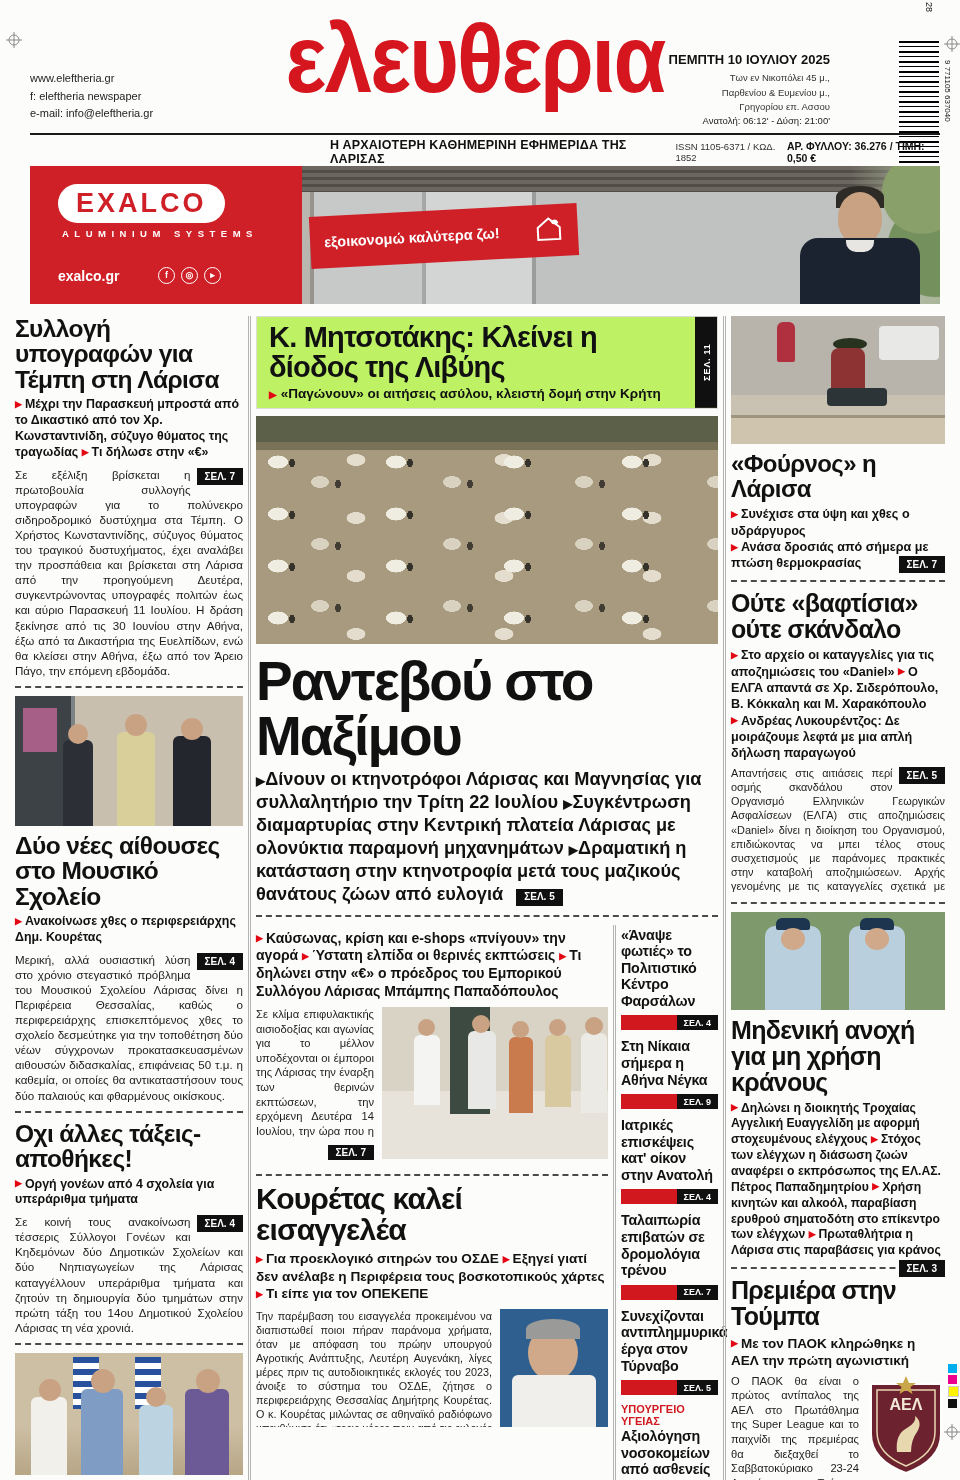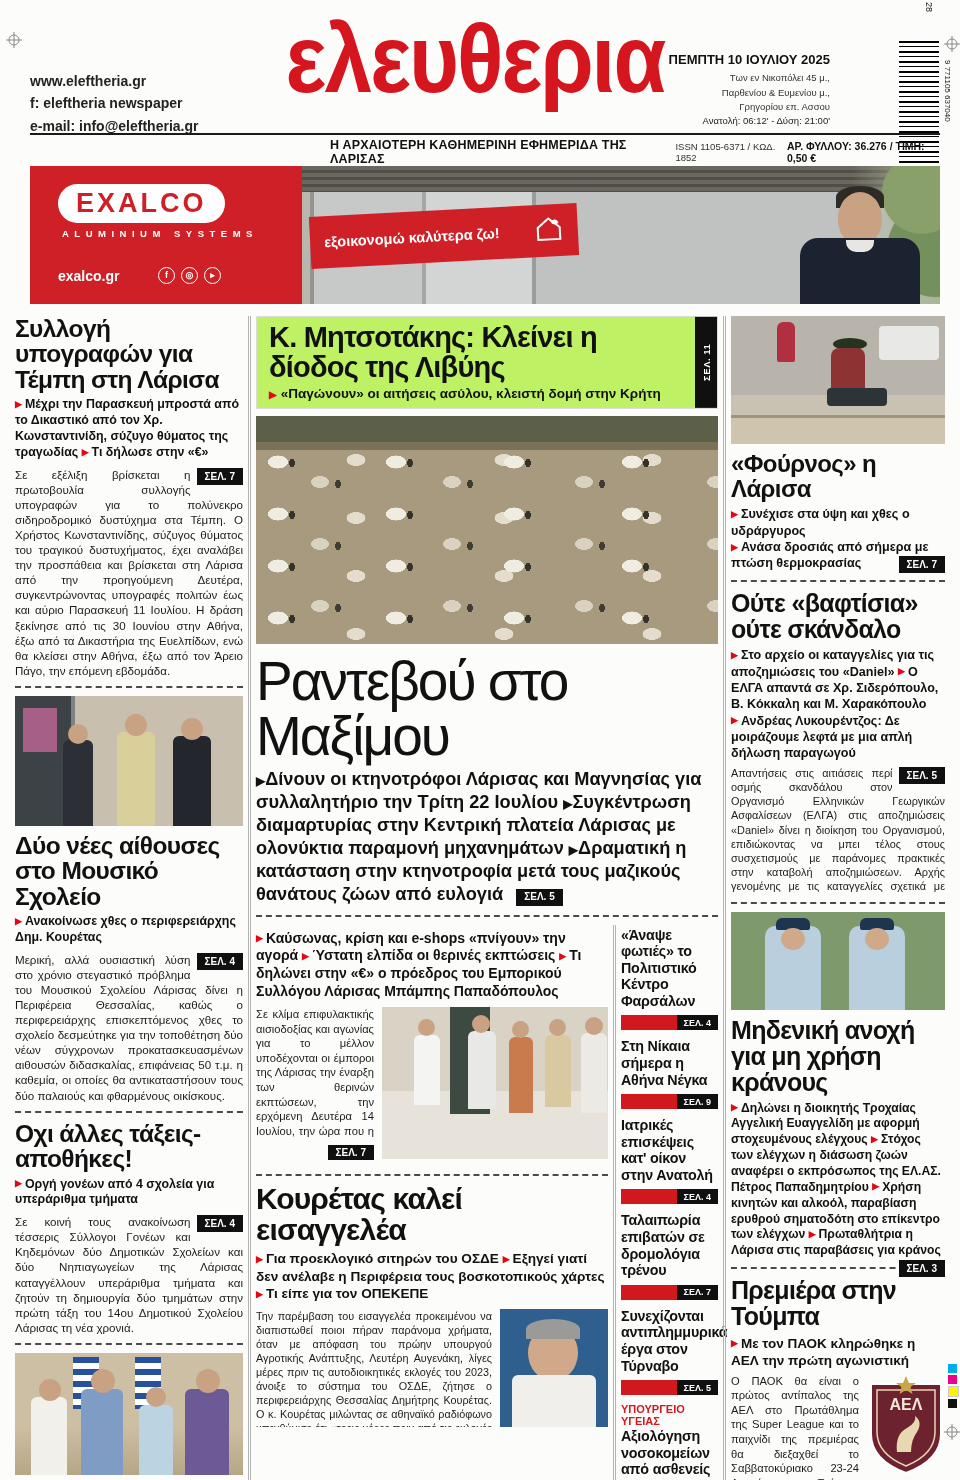--- a/index.html
+++ b/index.html
@@ -1,20 +1,20 @@
 <!DOCTYPE html>
 <html><head>
 <meta charset="utf-8">
 <style>
   html,body{margin:0;padding:0;background:#e9e9e9;font-family:"Liberation Sans",sans-serif;color:#111;}
   .page{position:relative;width:960px;height:1480px;margin:0 auto;background:#fcfcfa;overflow:hidden;}
 
   
   .hdr{position:relative;height:136px;}
-  .contact{position:absolute;left:30px;top:70px;font-size:14px;line-height:1.6;color:#222;font-weight:bold;}
+  .contact{position:absolute;left:30px;top:70px;font-size:11px;line-height:1.6;color:#222;}
   .logo{position:absolute;left:235px;top:4px;width:480px;text-align:center;
         font-size:86px;font-weight:900;color:#d6161f;letter-spacing:-2px;
         transform:scaleY(1.12);transform-origin:top;white-space:nowrap;}
   .dateblock{position:absolute;right:130px;top:52px;width:230px;text-align:right;}
   .dateblock .d1{font-size:13px;font-weight:800;margin-bottom:4px;}
   .dateblock .saints{font-size:9.5px;color:#333;line-height:1.55;}
   .dateblock .sun{font-size:9.5px;color:#222;}
   .barcode{position:absolute;right:20px;top:40px;width:40px;height:210px;
      background:repeating-linear-gradient(180deg,#000 0 2px,#fff 2px 5px,#000 5px 6px,#fff 6px 10px);
      border:1px solid #fff;}
@@ -93,21 +93,21 @@
   .ph-sheep{height:228px;margin-top:7px;
      background:linear-gradient(180deg,#5d6048 0 26px,#7a7258 26px 34px,#a89a7e 34px 100%);}
   .flock{position:absolute;left:0;right:0;top:30px;bottom:0;
      background-image:
        radial-gradient(ellipse 17px 11px at 22px 16px,#efece1 58%,rgba(0,0,0,0) 60%),
        radial-gradient(ellipse 15px 10px at 64px 36px,#d9d2c1 58%,rgba(0,0,0,0) 60%),
        radial-gradient(ellipse 5px 7px at 36px 17px,#35322b 58%,rgba(0,0,0,0) 60%),
        radial-gradient(ellipse 16px 10px at 100px 14px,#e4ddcd 58%,rgba(0,0,0,0) 60%),
        radial-gradient(ellipse 5px 7px at 82px 38px,#403c33 58%,rgba(0,0,0,0) 60%);
      background-size:118px 52px,132px 62px,118px 52px,148px 58px,132px 62px;}
-  .headline{font-size:55px;font-weight:400;letter-spacing:-2px;line-height:1.0;margin:10px 0 4px;}
+  .headline{font-size:55px;font-weight:700;letter-spacing:-2px;line-height:1.0;margin:10px 0 4px;}
   .maindeck{font-size:18.2px;font-weight:700;line-height:1.27;}
   .maindeck .arr{font-size:12px;}
   .center-row{display:flex;margin-top:2px;}
   .center-sub{width:352px;flex:0 0 auto;}
   .briefs{flex:1;min-width:0;padding-top:2px;}
 
   .sos-flex{display:flex;gap:8px;margin-top:4px;}
   .sos-body{width:118px;flex:0 0 auto;}
   .ph-market{flex:1;height:152px;background:linear-gradient(180deg,#d9d3c6 0 55%,#e7e3da 55% 100%);}
   .ph-market .shopfront{position:absolute;left:30%;top:0;width:18%;height:70%;background:#3c4a41;}

